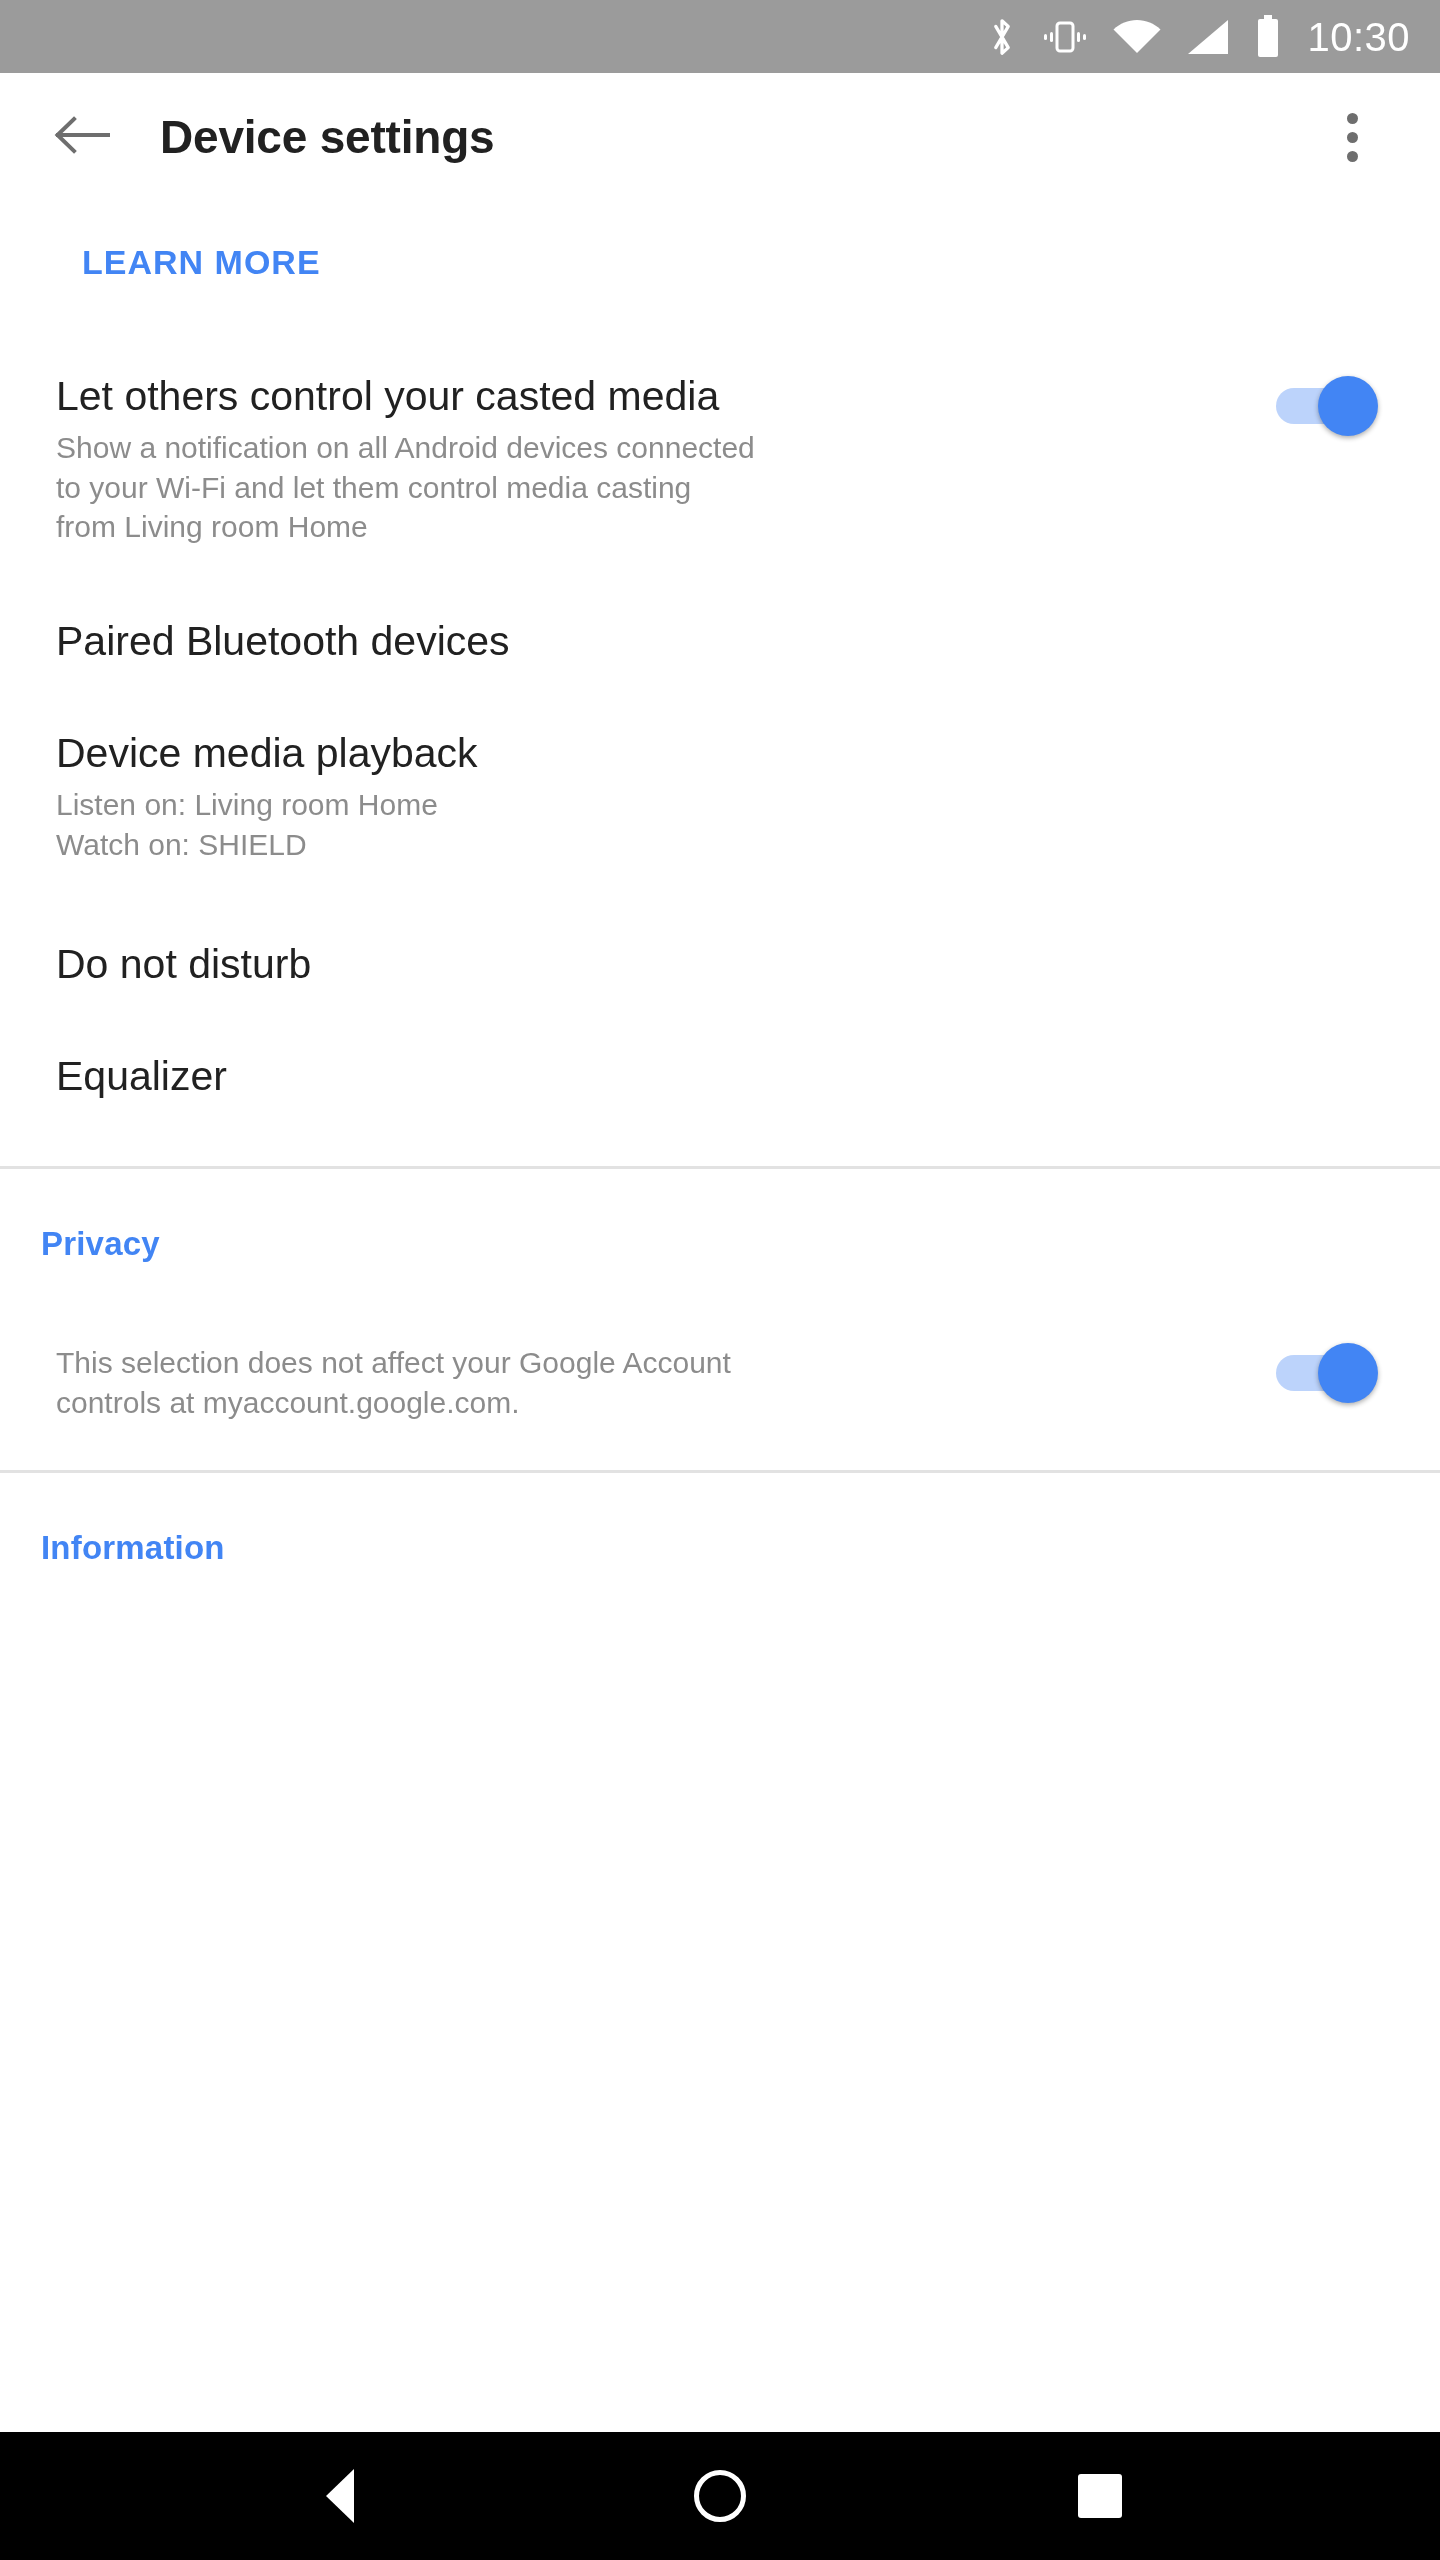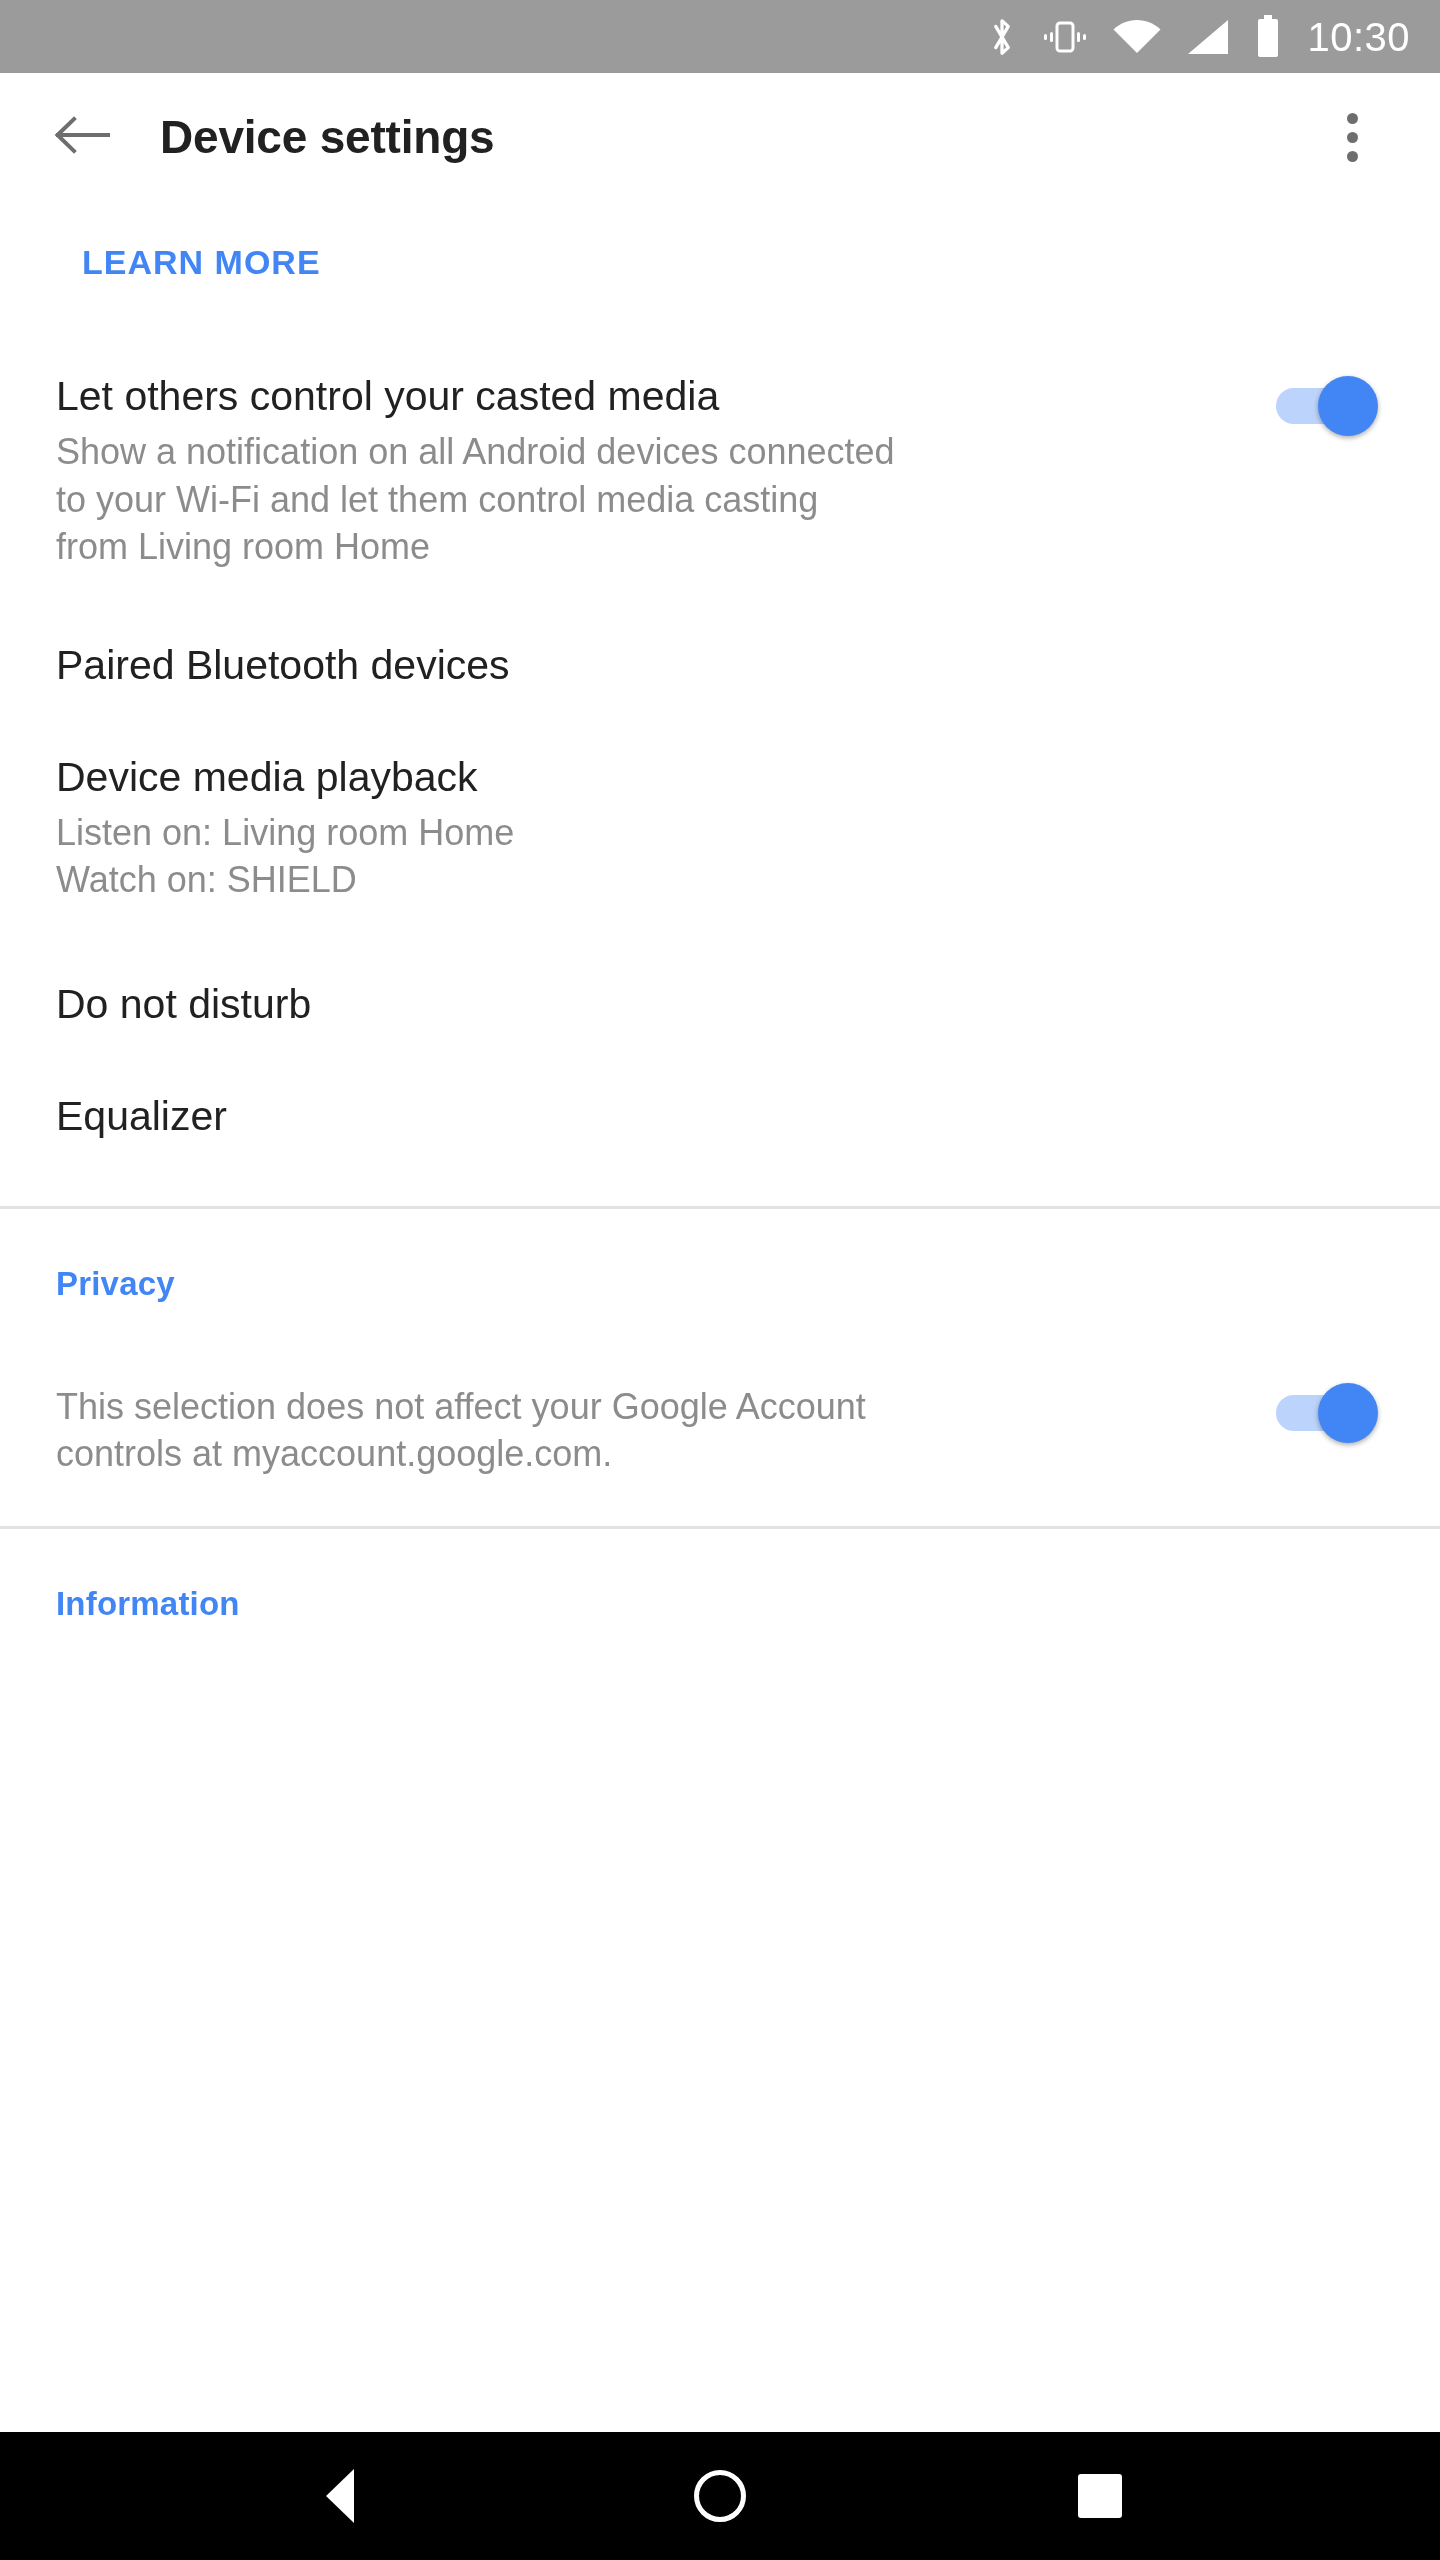--- a/index.html
+++ b/index.html
@@ -106,21 +106,21 @@
   }
   .row-texts { flex:1 1 auto; min-width:0; }
 
   .row-title {
     font-size:41px;
     color:#212121;
     line-height:1.27;
     font-weight:400;
   }
   .row-sub {
-    font-size:36px;
+    font-size:30px;
     color:#8c8c8c;
     line-height:1.32;
     font-weight:400;
     margin-top:6px;
   }
   .row-sub .sub-line { display:block; }
 
   
   .switch {
     flex:0 0 auto;
@@ -148,21 +148,21 @@
   .divider {
     height:3px;
     background:#e2e2e2;
     width:100%;
   }
 
   .section-header {
     color:#4285f4;
     font-size:33px;
     font-weight:bold;
-    padding:0 56px;
+    padding:0 41px;
     letter-spacing:0.2px;
   }
 
   
   .gap-a  { height:88px; }
   .gap-b  { height:68px; }
   .gap-c  { height:60px; }
   .gap-d  { height:56px; }
   .gap-e  { height:74px; }
   .gap-f  { height:64px; }

